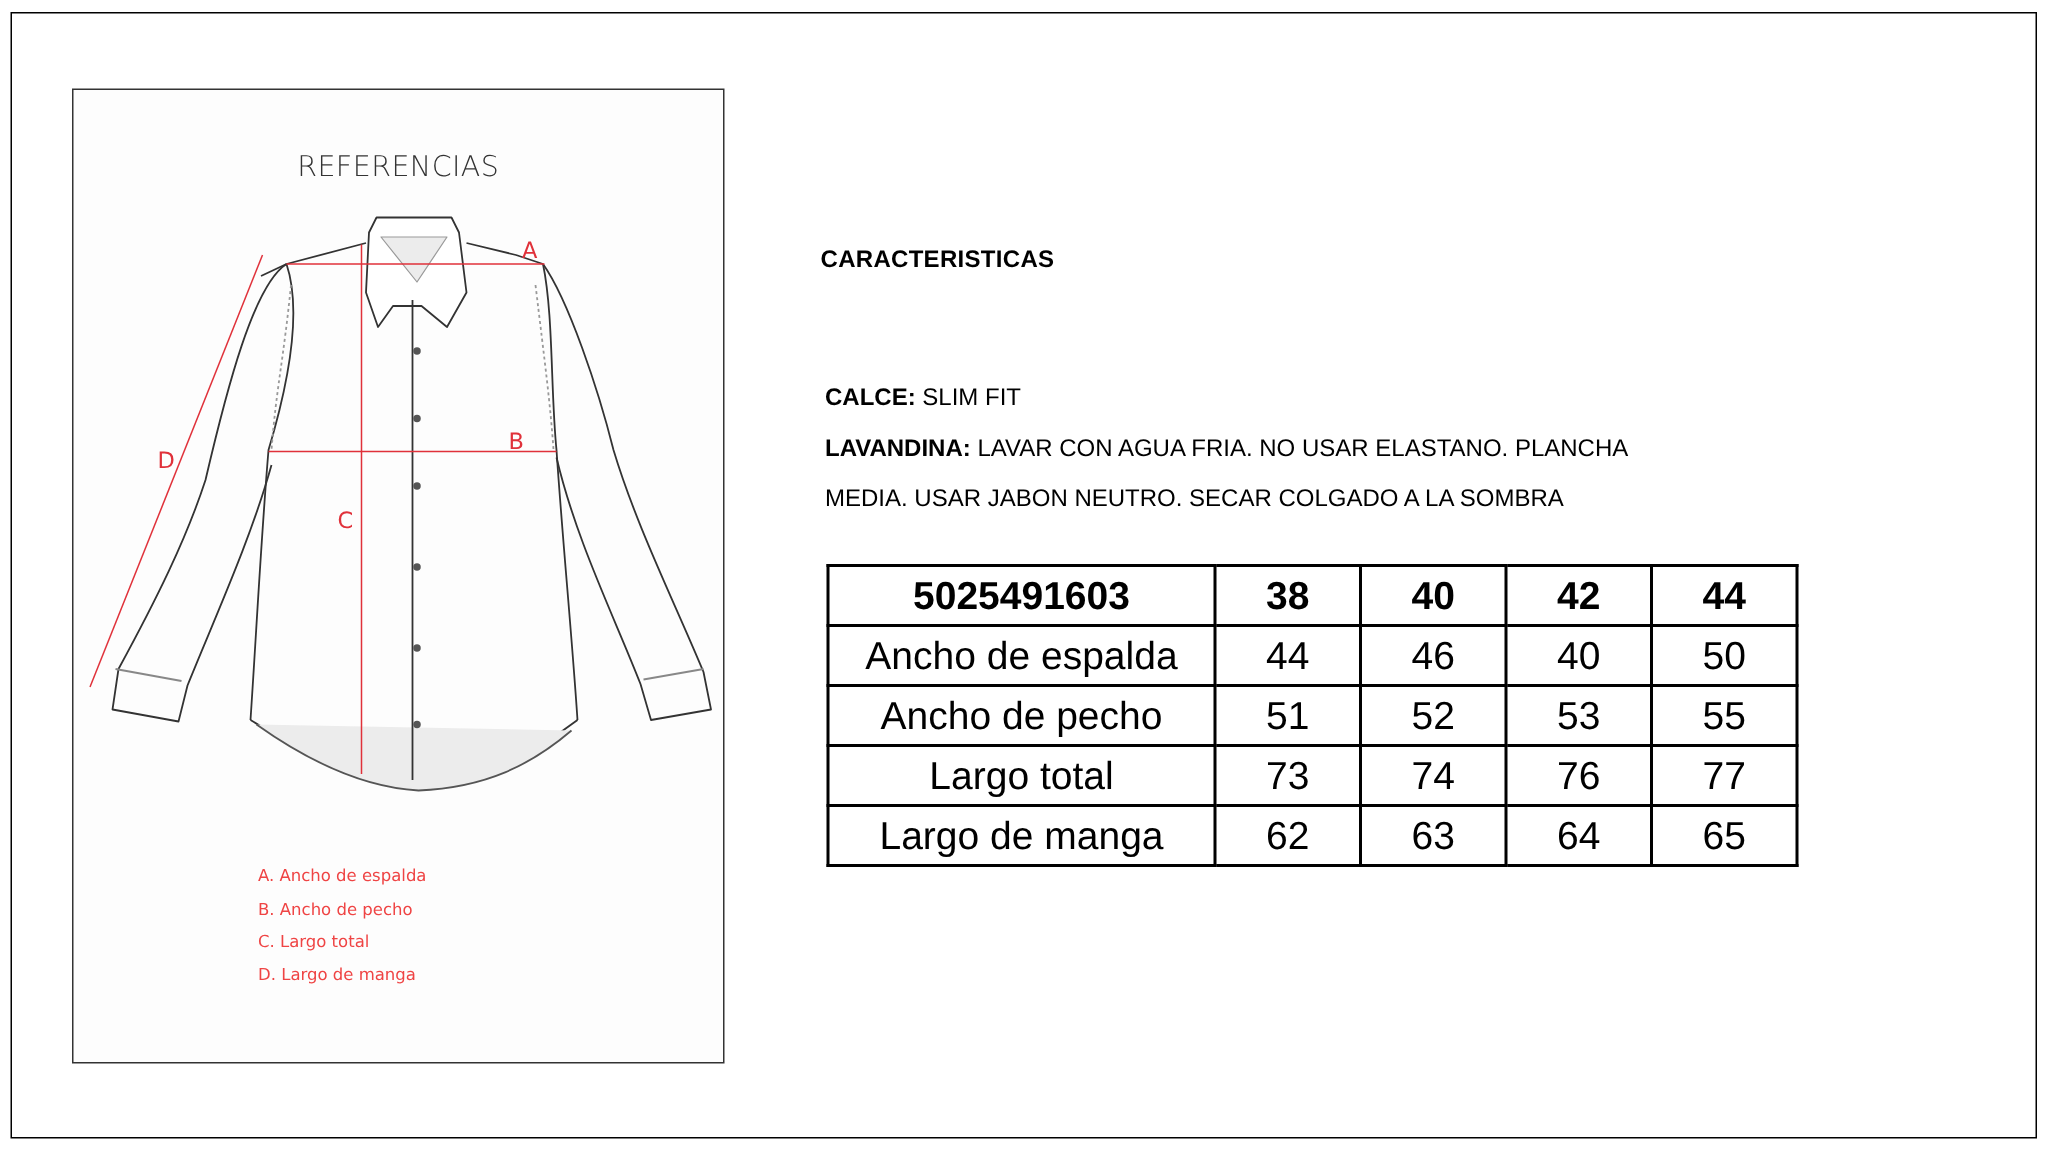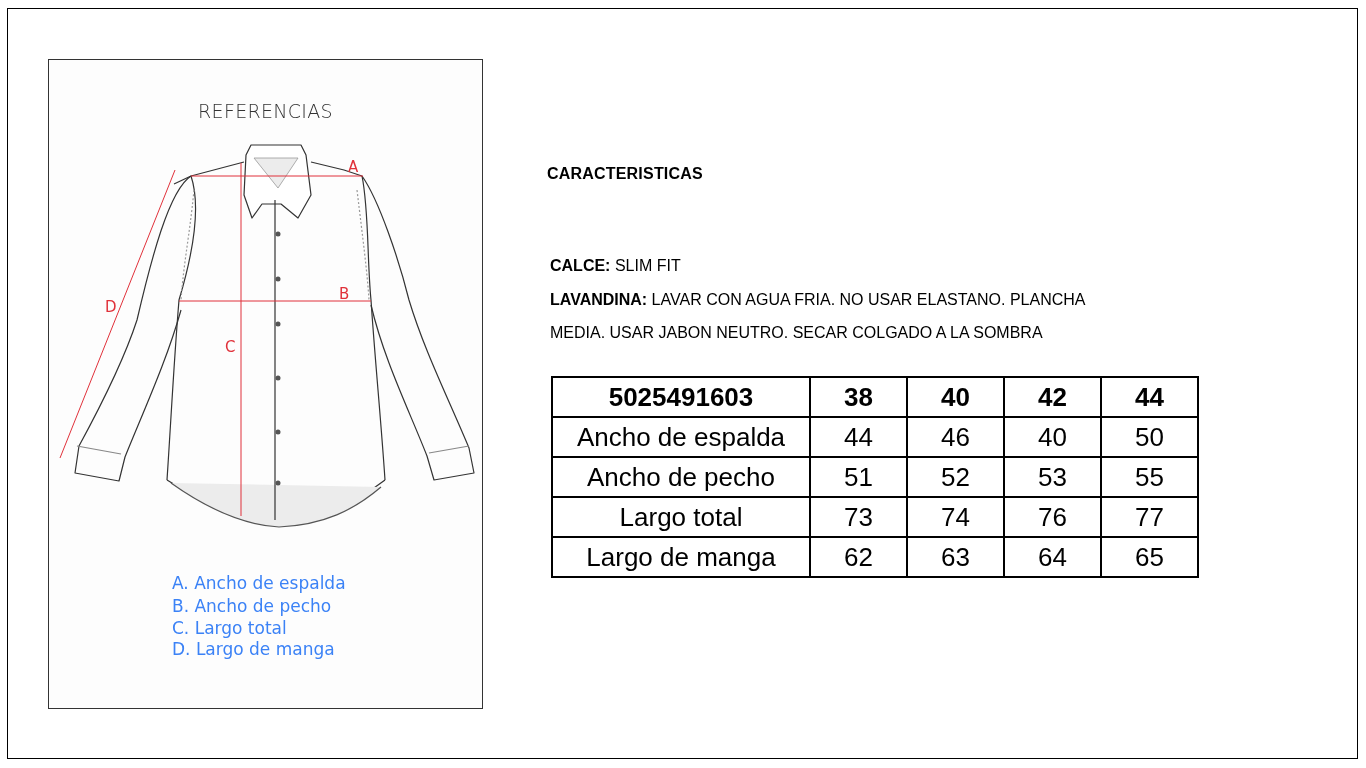--- a/index.html
+++ b/index.html
@@ -1,21 +1,21 @@
 <!DOCTYPE html>
 <html><head>
 <meta charset="utf-8">
 <style>
   html, body { margin:0; padding:0; background:#ffffff; }
   body { width:1366px; height:768px; position:relative; overflow:hidden; font-family:"Liberation Sans", sans-serif; }
   .frame { position:absolute; left:7px; top:8px; width:1351px; height:751px; border:1.5px solid #000; box-sizing:border-box; background:#fff; }
   .ref-panel { position:absolute; left:48px; top:59px; width:435px; height:650px; border:1.5px solid #333; box-sizing:border-box; background:#fdfdfd; }
   .ref-title { position:absolute; left:0; width:100%; top:40px; text-align:center; font-size:19px; color:#333; letter-spacing:0.3px; font-family:"DejaVu Sans", sans-serif; font-weight:300; }
   .shirt-svg { position:absolute; left:0; top:0; }
-  .legend { position:absolute; left:123px; top:512px; font-family:"DejaVu Sans", sans-serif; font-size:17px; color:#3b82f6; line-height:23px; }
+  .legend { position:absolute; left:123px; top:512px; font-family:"DejaVu Sans", sans-serif; font-size:11px; color:#ef4444; line-height:23px; }
   .legend div { white-space:nowrap; }
   .specs { position:absolute; left:547px; top:165px; font-family:"Liberation Sans", sans-serif; color:#000; }
   .specs-title { font-size:16px; font-weight:bold; letter-spacing:0.2px; margin:0; }
   .spec-lines { position:absolute; left:3px; top:68px; width:800px; font-size:16px; line-height:33.5px; white-space:nowrap;margin-top:16px; }
   .spec-lines b { font-weight:bold; }
   table.sizes { position:absolute; left:551px; top:376px; border-collapse:collapse; font-family:"Liberation Sans", sans-serif; font-size:26px; }
   table.sizes td { border:2px solid #000; height:40px; padding:0 5px; box-sizing:border-box; text-align:center; }
   table.sizes td.lbl { text-align:center; width:258px; }
   table.sizes td.num { width:97px; }
   table.sizes tr.head td { font-weight:bold; font-size:26px; }

